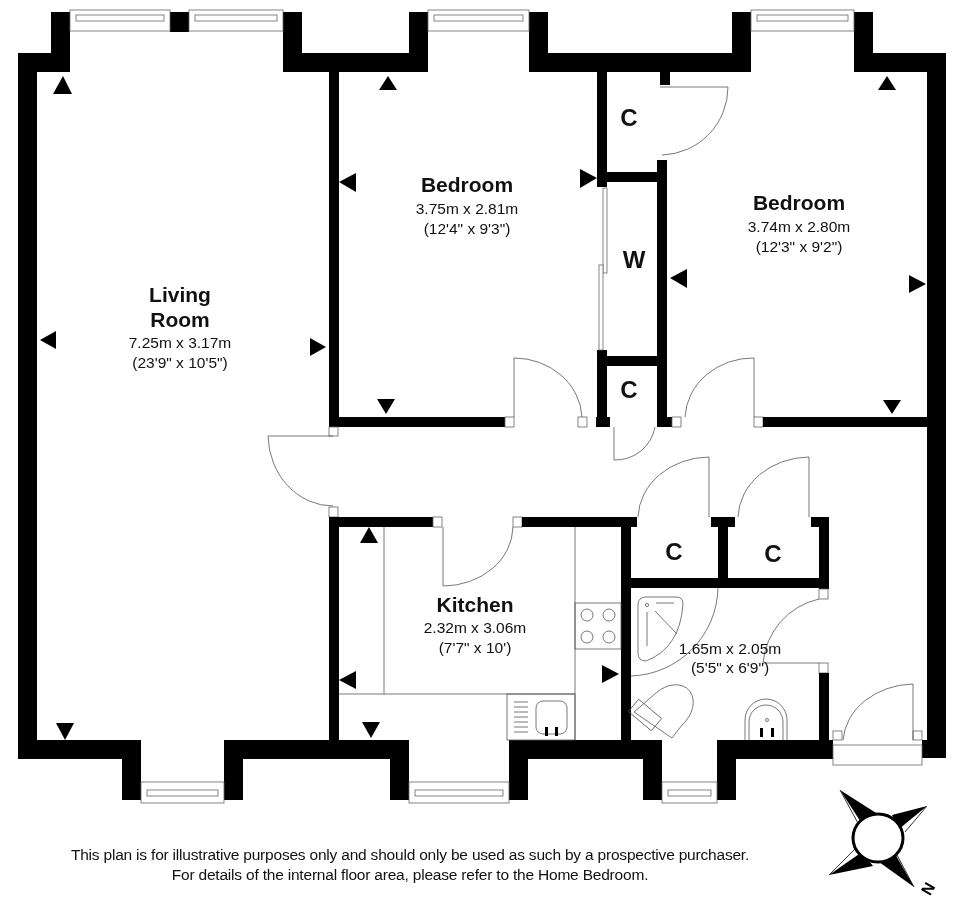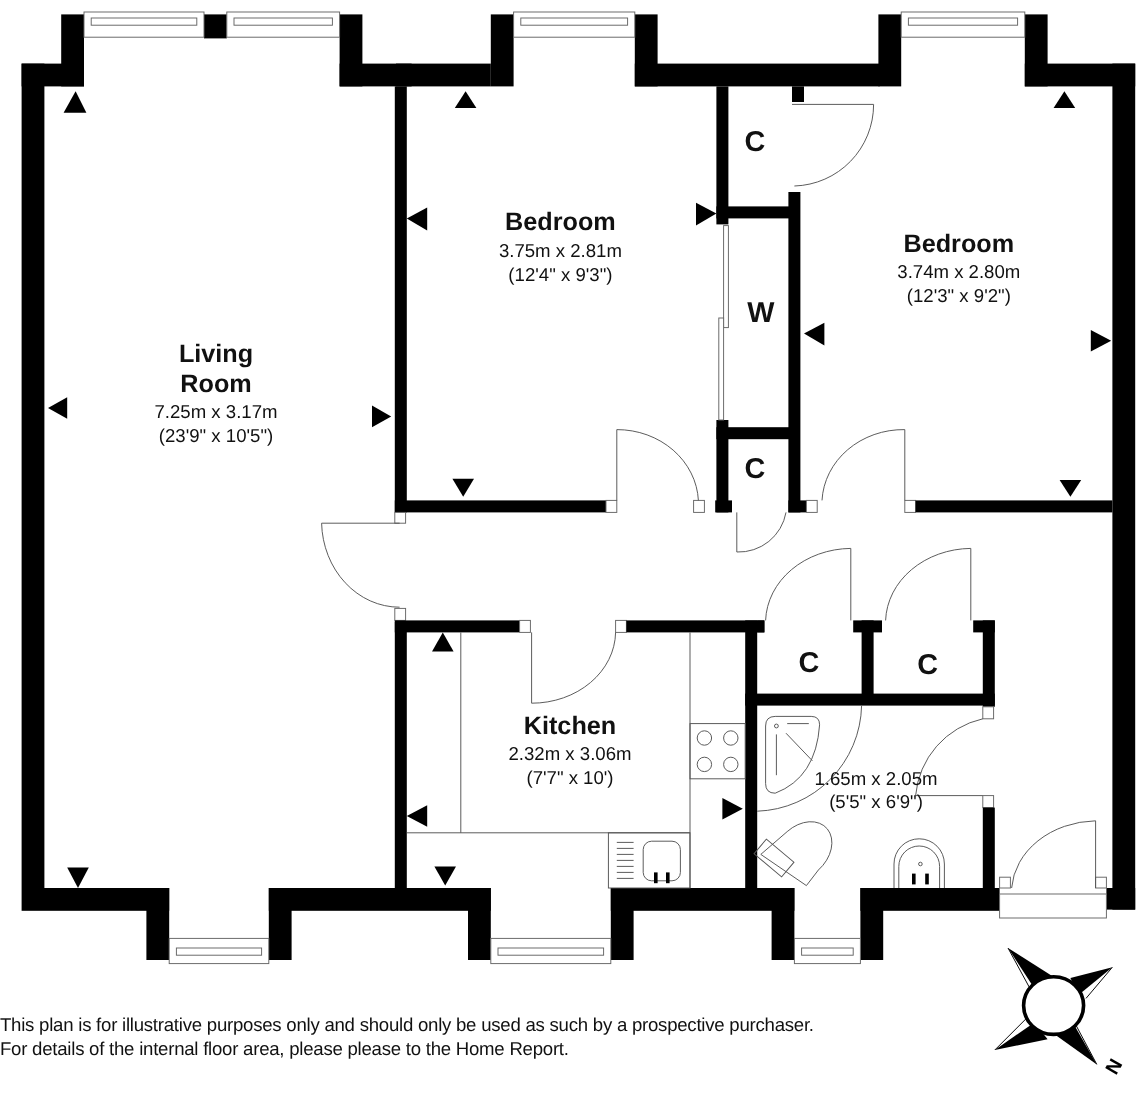--- a/index.html
+++ b/index.html
@@ -6,21 +6,21 @@
   body { width:953px; height:912px; position:relative; overflow:hidden; font-family:"Liberation Sans", sans-serif; }
   #plan { position:absolute; left:0; top:0; width:953px; height:912px; }
   .wall { fill:#000; }
   .thin { fill:none; stroke:#555; stroke-width:0.8; }
   .win { fill:#fff; stroke:#666; stroke-width:0.8; }
   .jamb { fill:#fff; stroke:#666; stroke-width:0.8; }
   .arrow { fill:#000; }
   .room-name { font-family:"Liberation Sans", sans-serif; font-weight:bold; font-size:21px; fill:#111; text-anchor:middle; }
   .room-dim { font-family:"Liberation Sans", sans-serif; font-size:15.5px; fill:#111; text-anchor:middle; }
   .cup { font-family:"Liberation Sans", sans-serif; font-weight:bold; font-size:24px; fill:#111; text-anchor:middle; }
-  .disclaimer { position:absolute; left:0; width:820px; text-align:left; font-family:"Liberation Sans", sans-serif; font-size:15.5px; color:#111; letter-spacing:-0.2px; }
+  .disclaimer { position:absolute; left:0; width:820px; text-align:center; font-family:"Liberation Sans", sans-serif; font-size:15.5px; color:#111; letter-spacing:-0.2px; }
   #disc1 { top:846px; }
   #disc2 { top:866px; }
 </style>
 </head>
 <body>
 
 <svg id="plan" viewBox="0 0 953 912" xmlns="http://www.w3.org/2000/svg">
 
   <g>
 
@@ -252,13 +252,13 @@
     <polygon points="829,875 862,852 873,866" fill="#000"></polygon>
     <line x1="829" y1="875" x2="855" y2="849" stroke="#000" stroke-width="0.8"></line>
     <polygon points="914,887 879,862 894,852" fill="#000"></polygon>
     <line x1="914" y1="887" x2="897" y2="855" stroke="#000" stroke-width="0.8"></line>
     <ellipse cx="878" cy="838" rx="25" ry="24" fill="#fff" stroke="#000" stroke-width="3"></ellipse>
     <text x="924" y="900" font-family="Liberation Sans, sans-serif" font-weight="bold" font-size="16" fill="#000" transform="rotate(-60 924 893)">N</text>
   </g>
 </svg>
 
 <div id="disc1" class="disclaimer">This plan is for illustrative purposes only and should only be used as such by a prospective purchaser.</div>
-<div id="disc2" class="disclaimer">For details of the internal floor area, please please to the Home Report.</div>
+<div id="disc2" class="disclaimer">For details of the internal floor area, please refer to the Home Bedroom.</div>
 
 </body></html>

